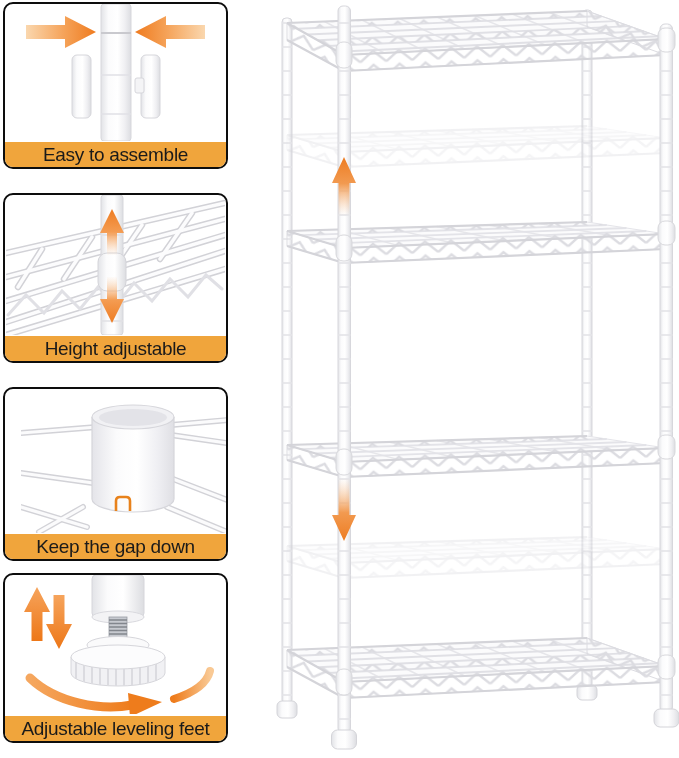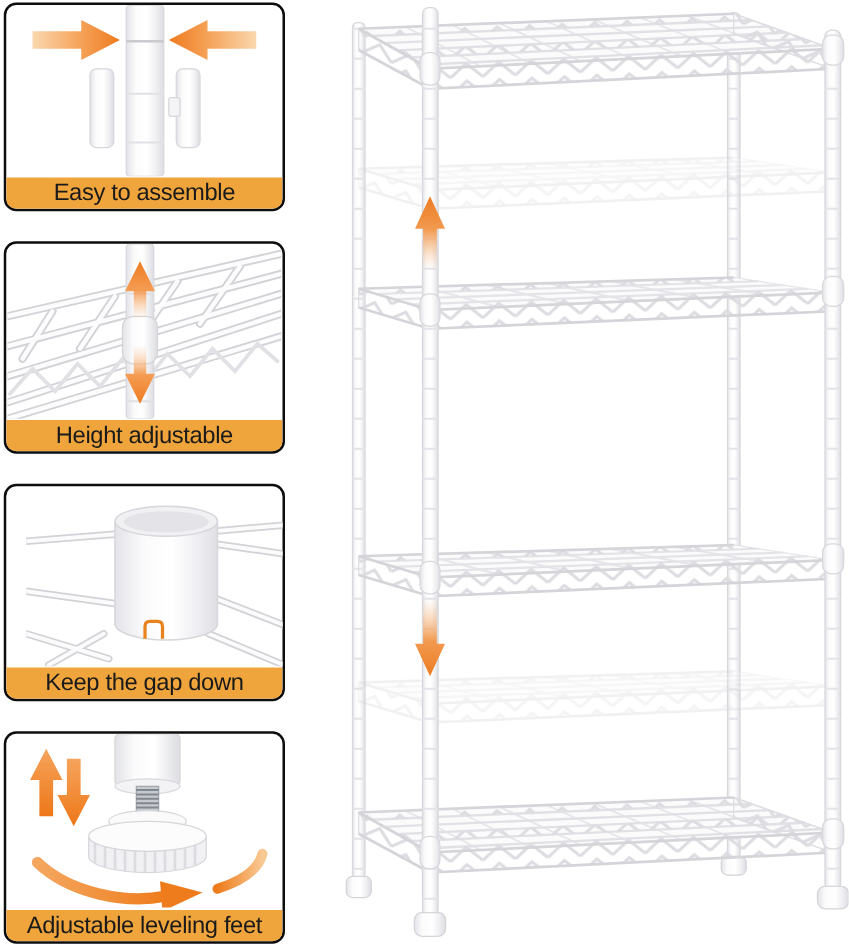--- a/index.html
+++ b/index.html
@@ -17,21 +17,21 @@
   .banner{
     position:absolute;left:0;right:0;bottom:0;height:25px;
     background:var(--banner-background,#F0A53C);
     display:flex;align-items:center;justify-content:center;
     color:var(--banner-text,#1a1a1a);
     font-size:19px;letter-spacing:-0.3px;white-space:nowrap;
   }
   #p1{top:2px;height:167px;}
   #p2{top:193px;height:170px;}
   #p3{top:387px;height:174px;padding-left:16px;}
-  #p4{top:585px;height:170px;text-decoration:underline;}
+  #p4{top:573px;height:170px;text-decoration:underline;}
   #main-art{position:absolute;left:230px;top:0;width:449px;height:758px;}
 </style>
 </head>
 <body>
 
 <div id="stage">
 
   <div class="panel" id="p1">
     <svg width="219" height="137" viewBox="0 0 219 137">
       <defs>

